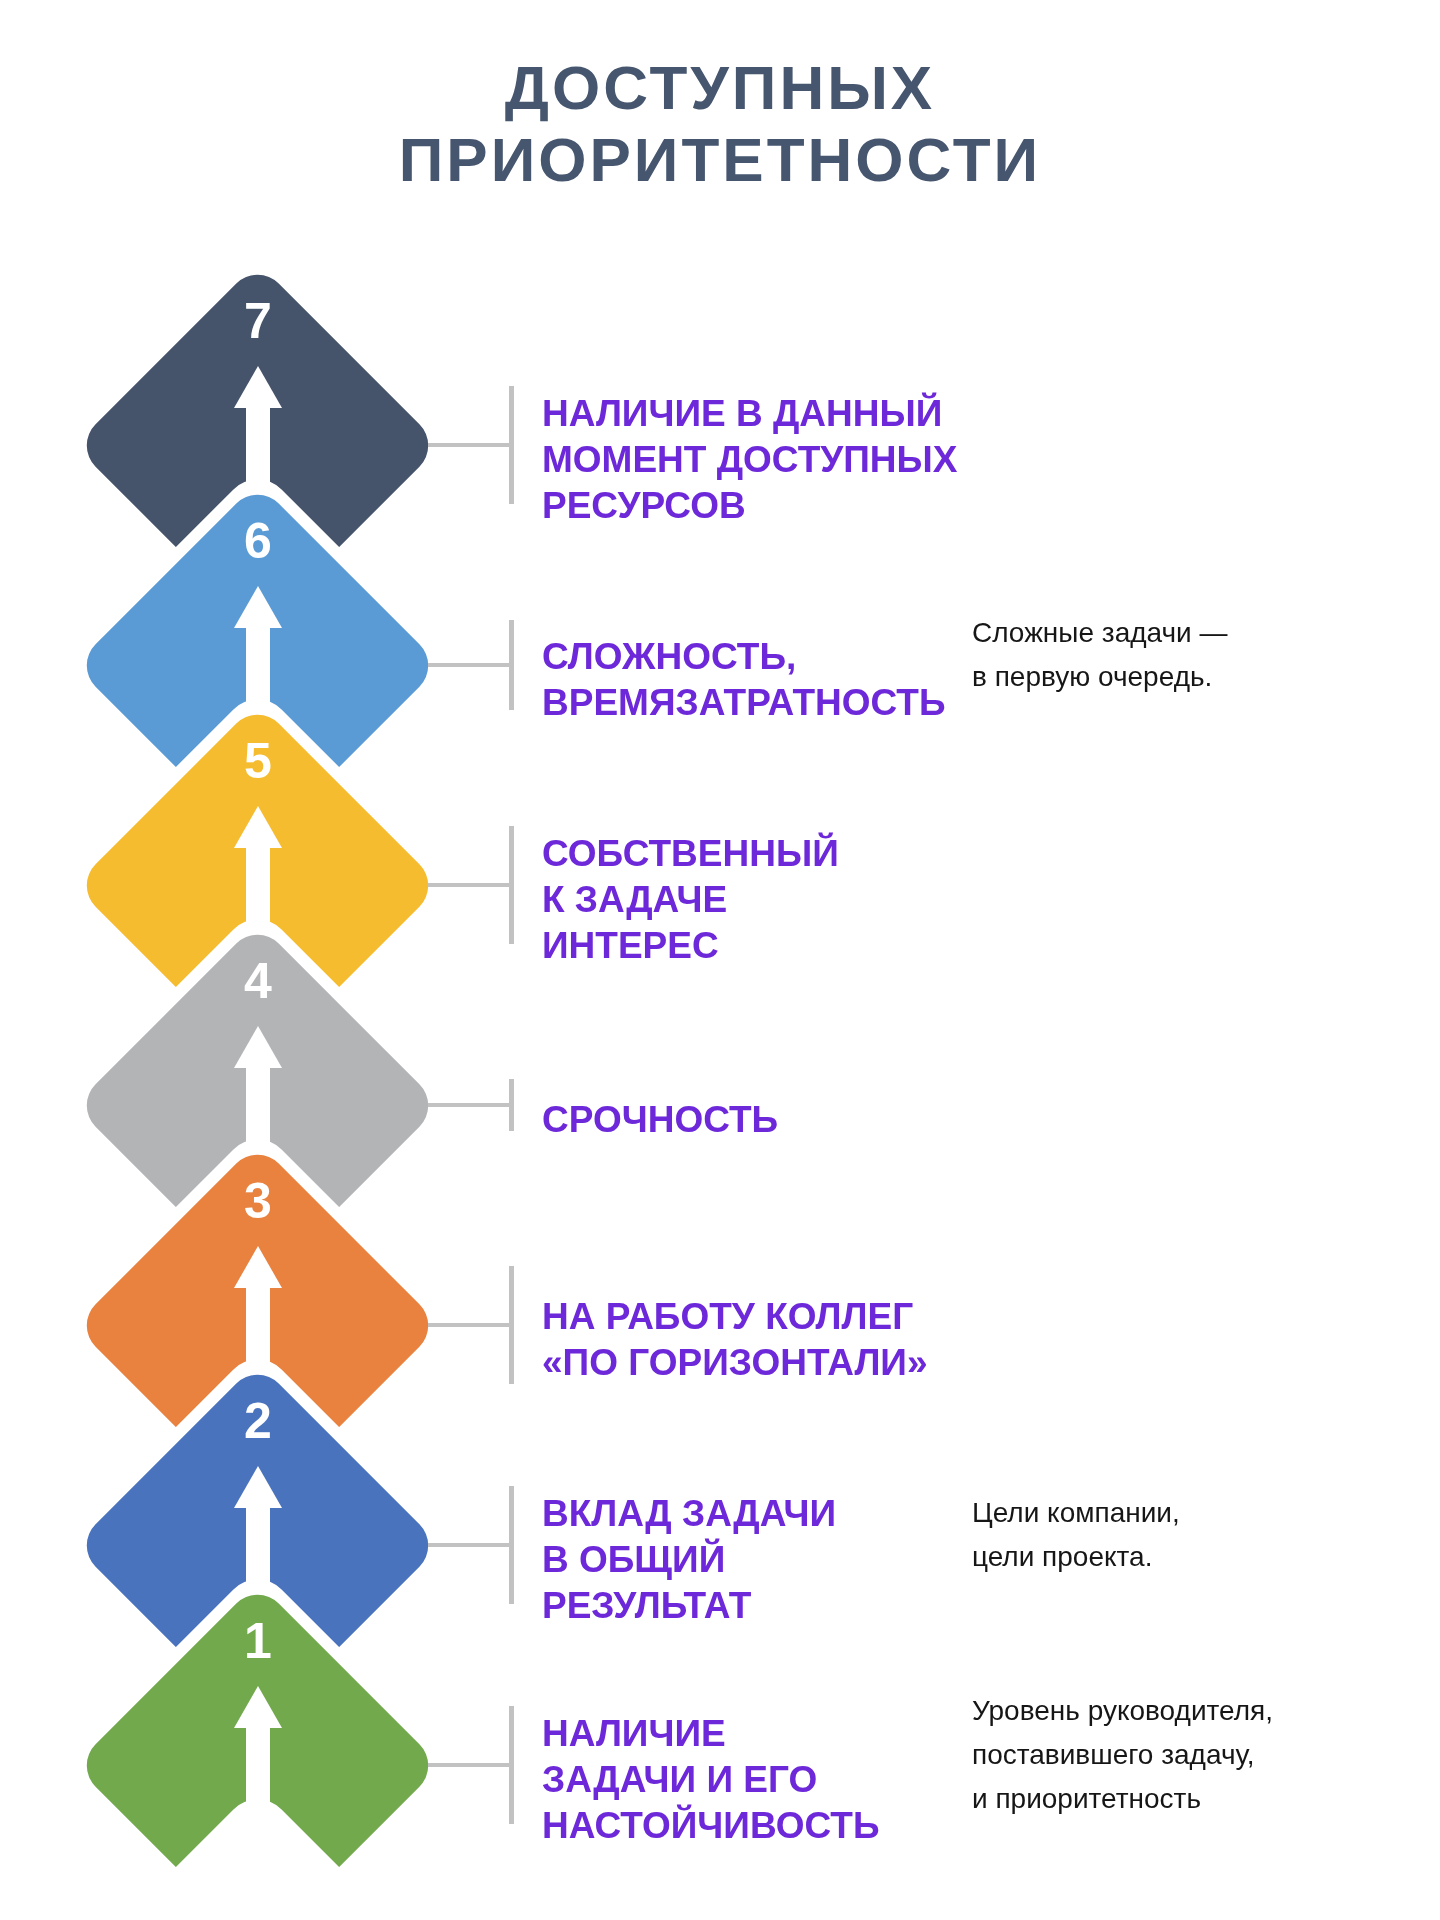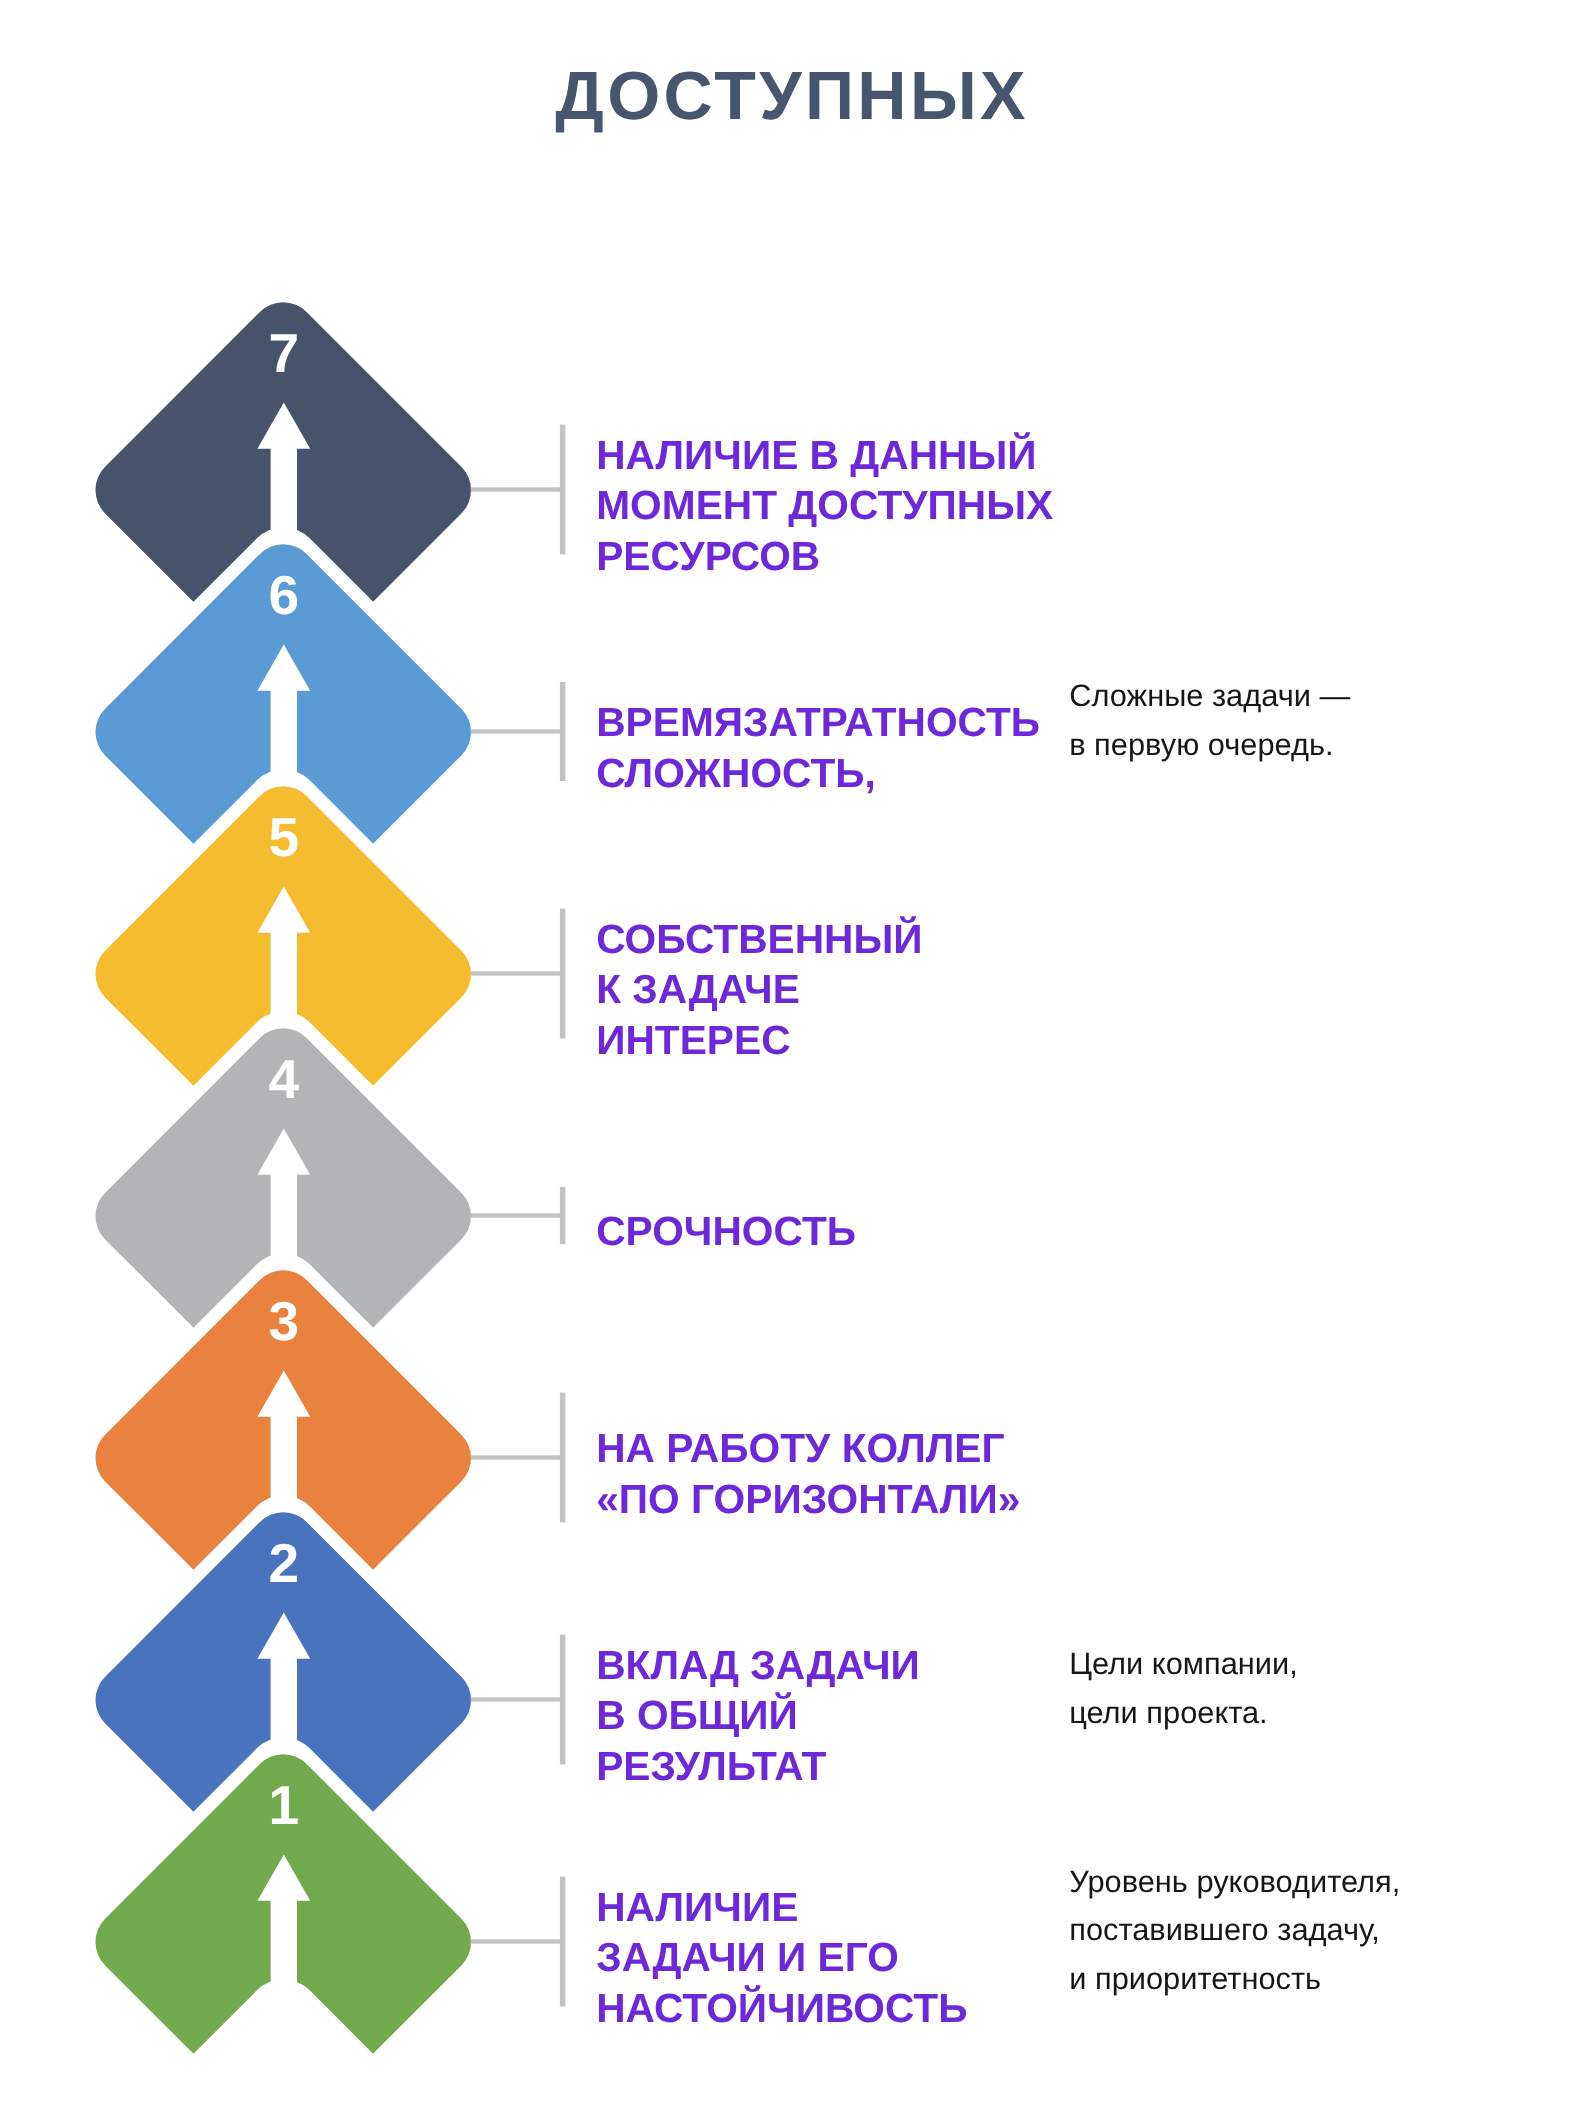--- a/index.html
+++ b/index.html
@@ -68,20 +68,21 @@
     font-size:28px;line-height:44px;
     color:#161616;white-space:nowrap;
   }
 </style>
 </head>
 <body>
 
 <div class="canvas">
   <div class="title">
     <div>ДОСТУПНЫХ</div>
+    <div>ПРИОРИТЕТНОСТИ</div>
   </div>
   <div id="stack">
       <div class="unit" style="top: 262px;">
     <div class="white-diamond"></div>
     <div class="diamond" style="background: rgb(69, 83, 107);"></div>
     <div class="num">7</div>
     <div class="arrow-tail"></div>
     <div class="arrow-head"></div>
     <div class="hline"></div>
     <div class="vtick" style="height: 118px; top: 124px;"></div>
@@ -94,22 +95,22 @@
   </div>
       <div class="unit" style="top: 482px;">
     <div class="white-diamond"></div>
     <div class="diamond" style="background: rgb(91, 155, 213);"></div>
     <div class="num">6</div>
     <div class="arrow-tail"></div>
     <div class="arrow-head"></div>
     <div class="hline"></div>
     <div class="vtick" style="height: 90px; top: 138px;"></div>
     <div class="label">
+          <div>СЛОЖНОСТЬ,</div>
           <div>ВРЕМЯЗАТРАТНОСТЬ</div>
-          <div>СЛОЖНОСТЬ,</div>
         </div>
     <div class="note">
           <div>Сложные задачи —</div>
           <div>в первую очередь.</div>
         </div>
   </div>
       <div class="unit" style="top: 702px;">
     <div class="white-diamond"></div>
     <div class="diamond" style="background: rgb(246, 188, 48);"></div>
     <div class="num">5</div>

